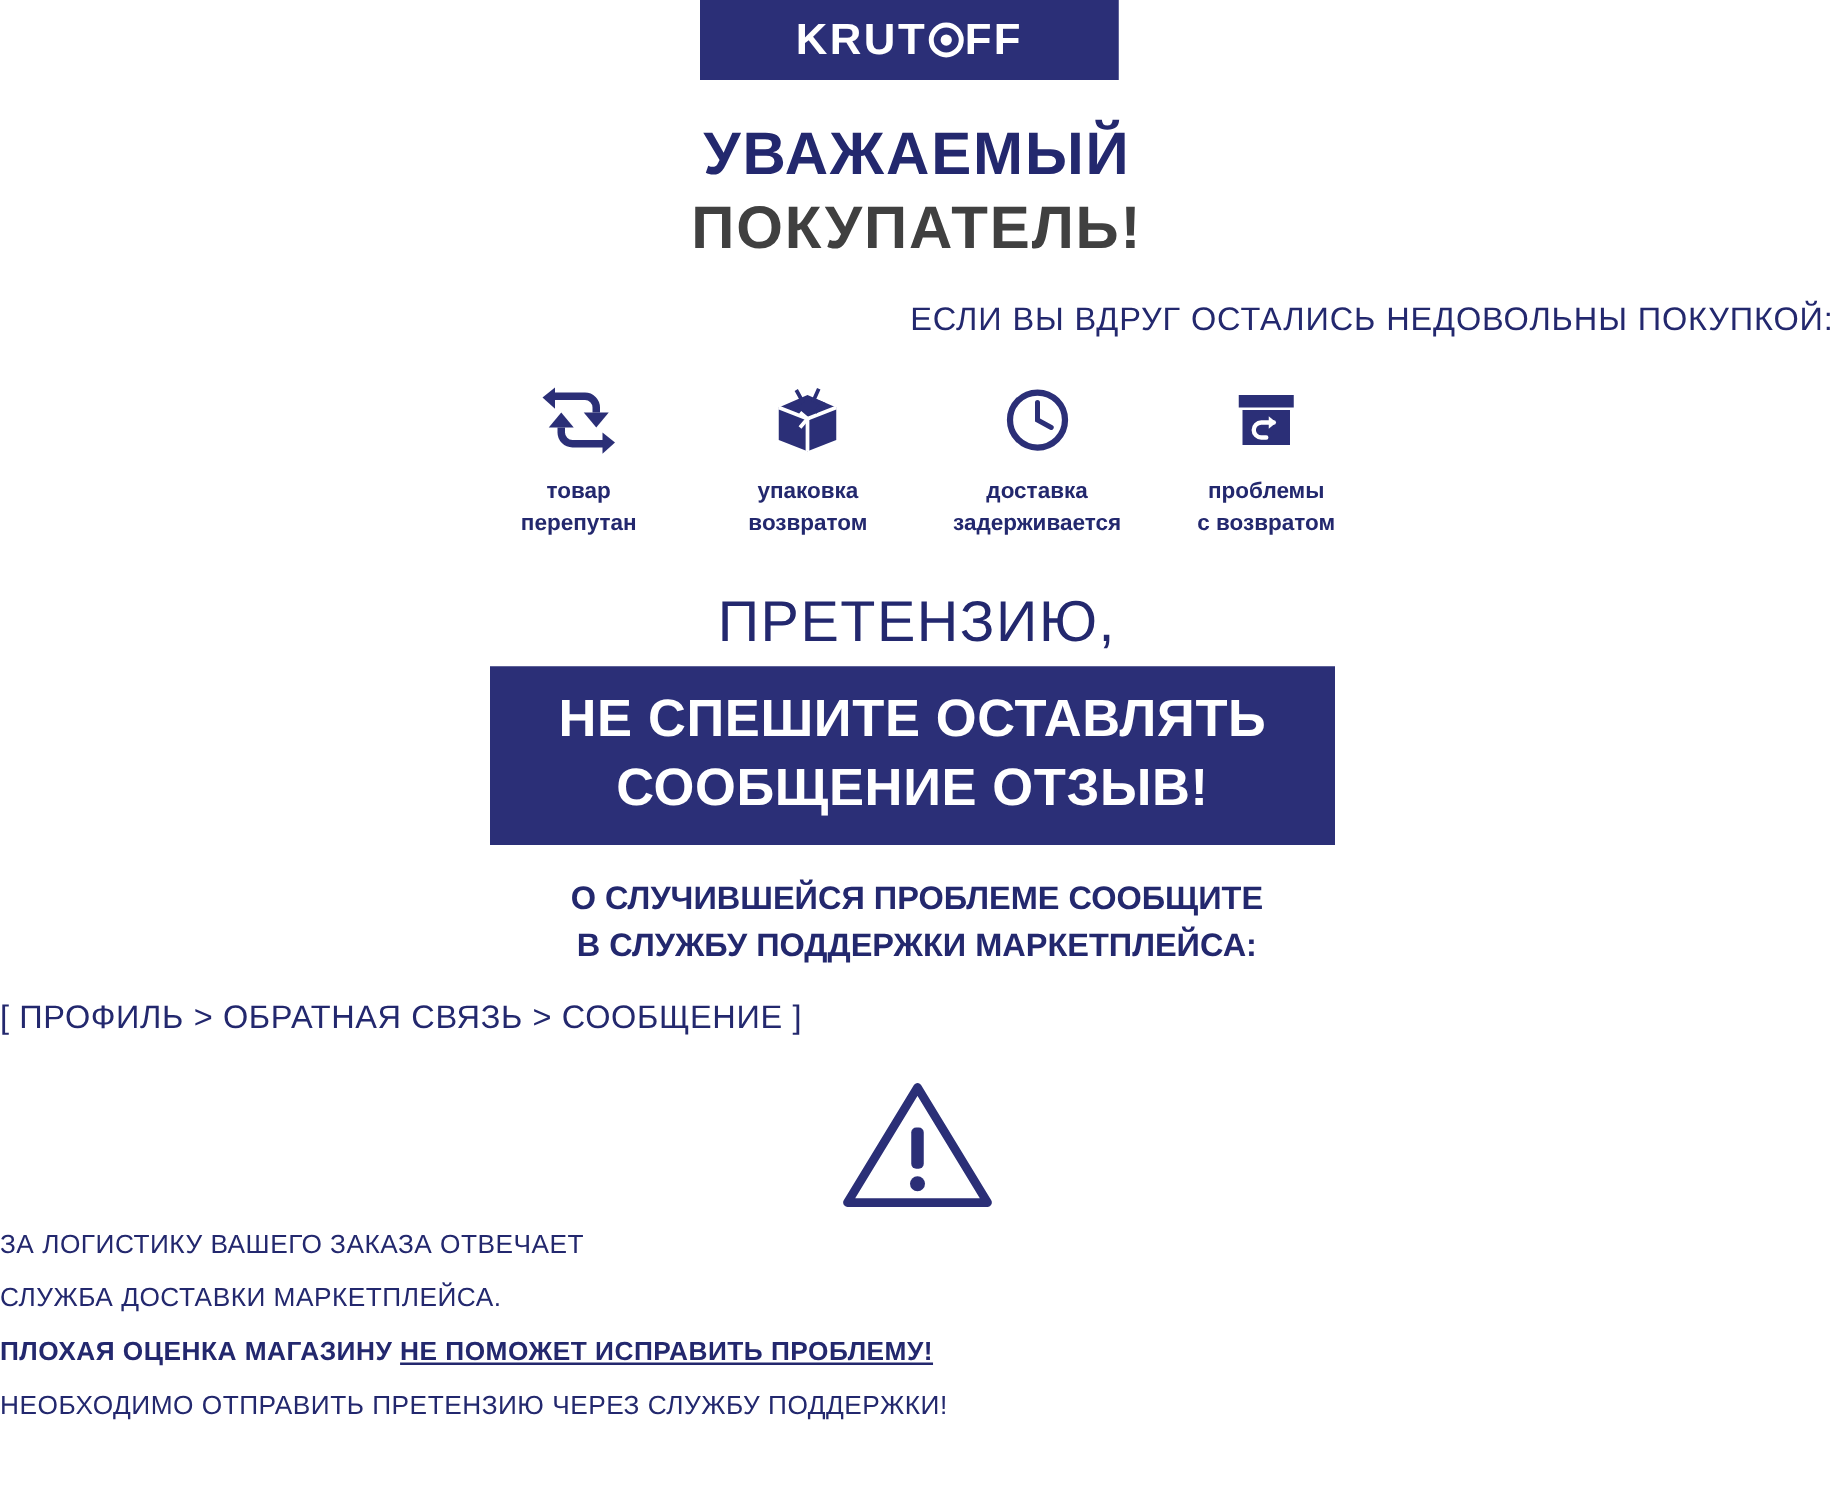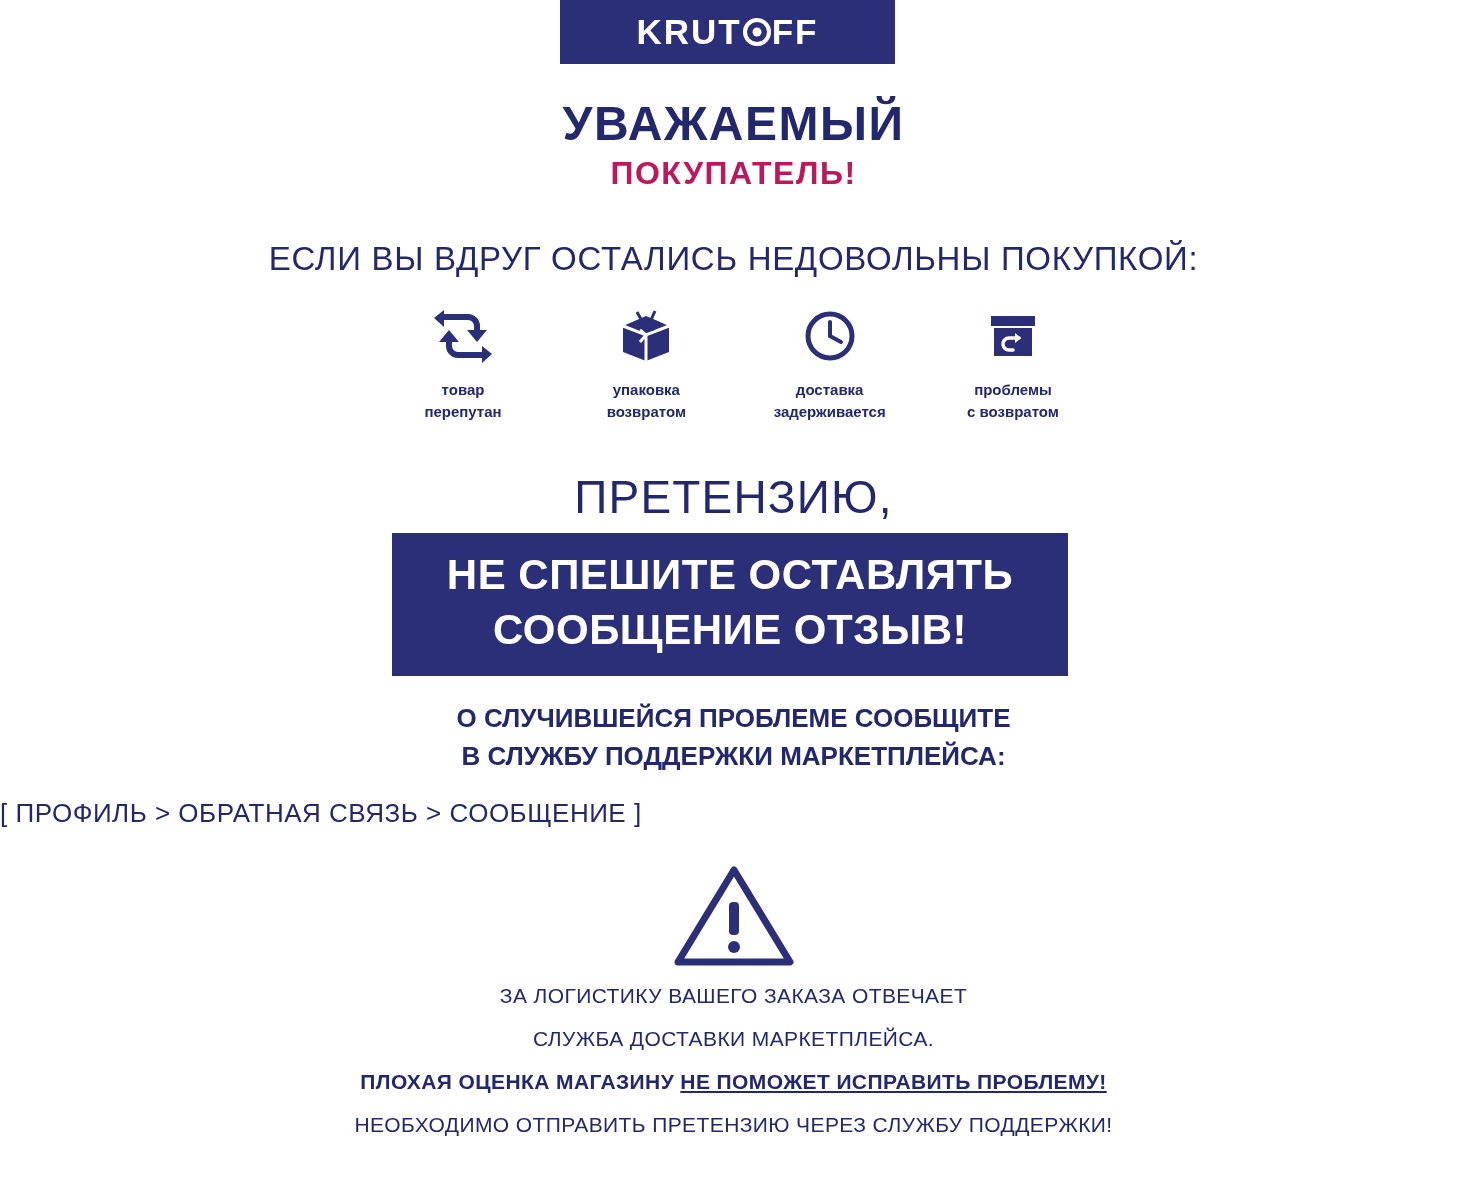--- a/index.html
+++ b/index.html
@@ -74,33 +74,33 @@
   }
   .headline .l1 {
     display: block;
     font-size: 48px;
     font-weight: 700;
     letter-spacing: 1.5px;
     color: #23286e;
   }
   .headline .l2 {
     display: block;
-    font-size: 32px;
+    font-size: 48px;
     font-weight: bold;
     letter-spacing: 1.5px;
-    color: #be185d;
+    color: #404040;
   }
 
   .subhead {
     position: absolute;
     left: 0;
     top: 240px;
     width: 100%;
-    text-align: center;
-    font-size: 33px;
+    text-align: right;
+    font-size: 26px;
     font-weight: 300;
     letter-spacing: 0.7px;
     color: #23286e;
   }
 
   
   .icon-row {
     position: absolute;
     left: 378px;
     top: 305px;
@@ -113,21 +113,21 @@
     text-align: center;
   }
   .icon-box {
     height: 62px;
     display: flex;
     align-items: center;
     justify-content: center;
   }
   .icon-caption {
     margin-top: 12px;
-    font-size: 15px;
+    font-size: 18px;
     font-weight: bold;
     line-height: 1.45;
     color: #23286e;
   }
 
   
   .please {
     position: absolute;
     left: 0;
     top: 470px;
@@ -187,21 +187,20 @@
     display: flex;
     justify-content: center;
   }
 
   
   .footer {
     position: absolute;
     left: 0;
     top: 985px;
     width: 100%;
-    text-align: center;
     line-height: 1.0;
   }
   .footer div {
     font-size: 21px;
     font-weight: 300;
     letter-spacing: 0.4px;
     color: #23286e;
     margin-bottom: 22px;
   }
   .footer .bold {

